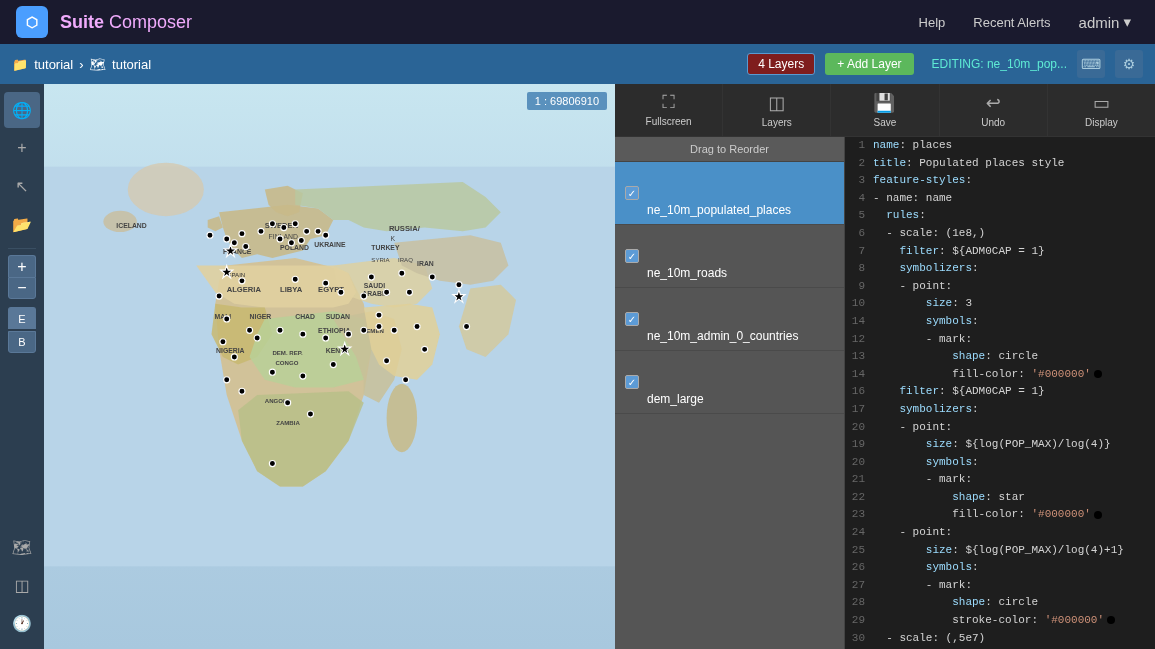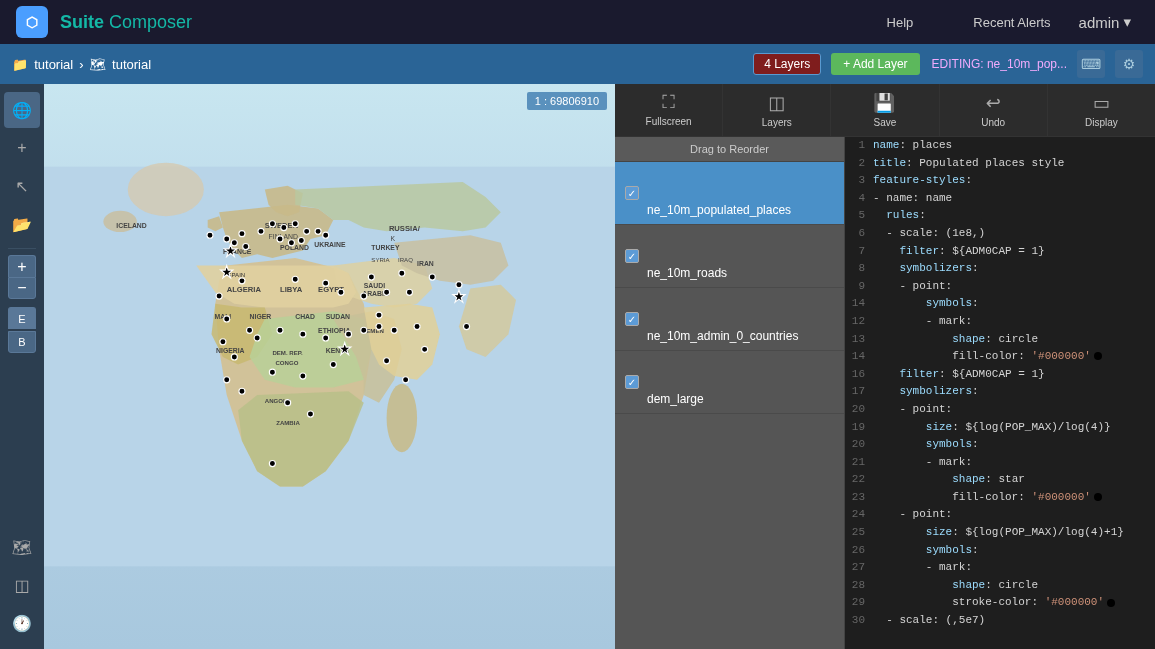--- a/index.html
+++ b/index.html
@@ -18,27 +18,27 @@
     }
     .logo-icon {
       width: 32px; height: 32px;
       background: #4a9eff;
       border-radius: 6px;
       display: flex; align-items: center; justify-content: center;
       font-weight: bold; font-size: 14px; color: white;
       flex-shrink: 0;
     }
     .brand-name {
-      font-size: 18px; color: #14b8a6; font-weight: 300;
+      font-size: 18px; color: #f0abfc; font-weight: 300;
       display: flex; gap: 5px; align-items: center;
     }
     .brand-suite { font-weight: 600; }
     .nav-spacer { flex: 1; }
     .nav-link {
-      color: #ccc; font-size: 13px; cursor: pointer; padding: 4px 8px; margin-left: 32px;
+      color: #ccc; font-size: 13px; cursor: pointer; padding: 4px 8px;
     }
     .nav-admin {
       color: #ccc; font-size: 15px; cursor: pointer; padding: 4px 8px;
       display: flex; align-items: center; gap: 4px;
     }
 
     
     .toolbar-bar {
       background: #2a6496;
       height: 40px;
@@ -66,22 +66,22 @@
       background: #5cb85c;
       border: none;
       border-radius: 3px;
       padding: 4px 12px;
       font-size: 12px;
       color: #fff;
       cursor: pointer;
       display: flex; align-items: center; gap: 4px;
     }
     .editing-label {
-      font-size: 12px; color: #f0abfc;
-      margin-left: 2px;
+      font-size: 12px; color: #5eead4;
+      margin-left: 8px;
     }
     .keyboard-icon, .gear-icon {
       width: 28px; height: 28px;
       background: #3a6a96;
       border-radius: 3px;
       display: flex; align-items: center; justify-content: center;
       cursor: pointer; color: #acd; font-size: 14px;
     }
 
     
@@ -552,20 +552,24 @@
           </div>
           <div class="code-line">
             <span class="line-num">8</span>
             <span class="line-content">    <span style="color:#9cdcfe">symbolizers</span>:</span>
           </div>
           <div class="code-line">
             <span class="line-num">9</span>
             <span class="line-content">    - point:</span>
           </div>
           <div class="code-line">
+            <span class="line-num">10</span>
+            <span class="line-content">        <span style="color:#9cdcfe">size</span>: 3</span>
+          </div>
+          <div class="code-line">
             <span class="line-num">14</span>
             <span class="line-content">        <span style="color:#9cdcfe">symbols</span>:</span>
           </div>
           <div class="code-line">
             <span class="line-num">12</span>
             <span class="line-content">        - mark:</span>
           </div>
           <div class="code-line">
             <span class="line-num">13</span>
             <span class="line-content">            <span style="color:#9cdcfe">shape</span>: circle</span>

